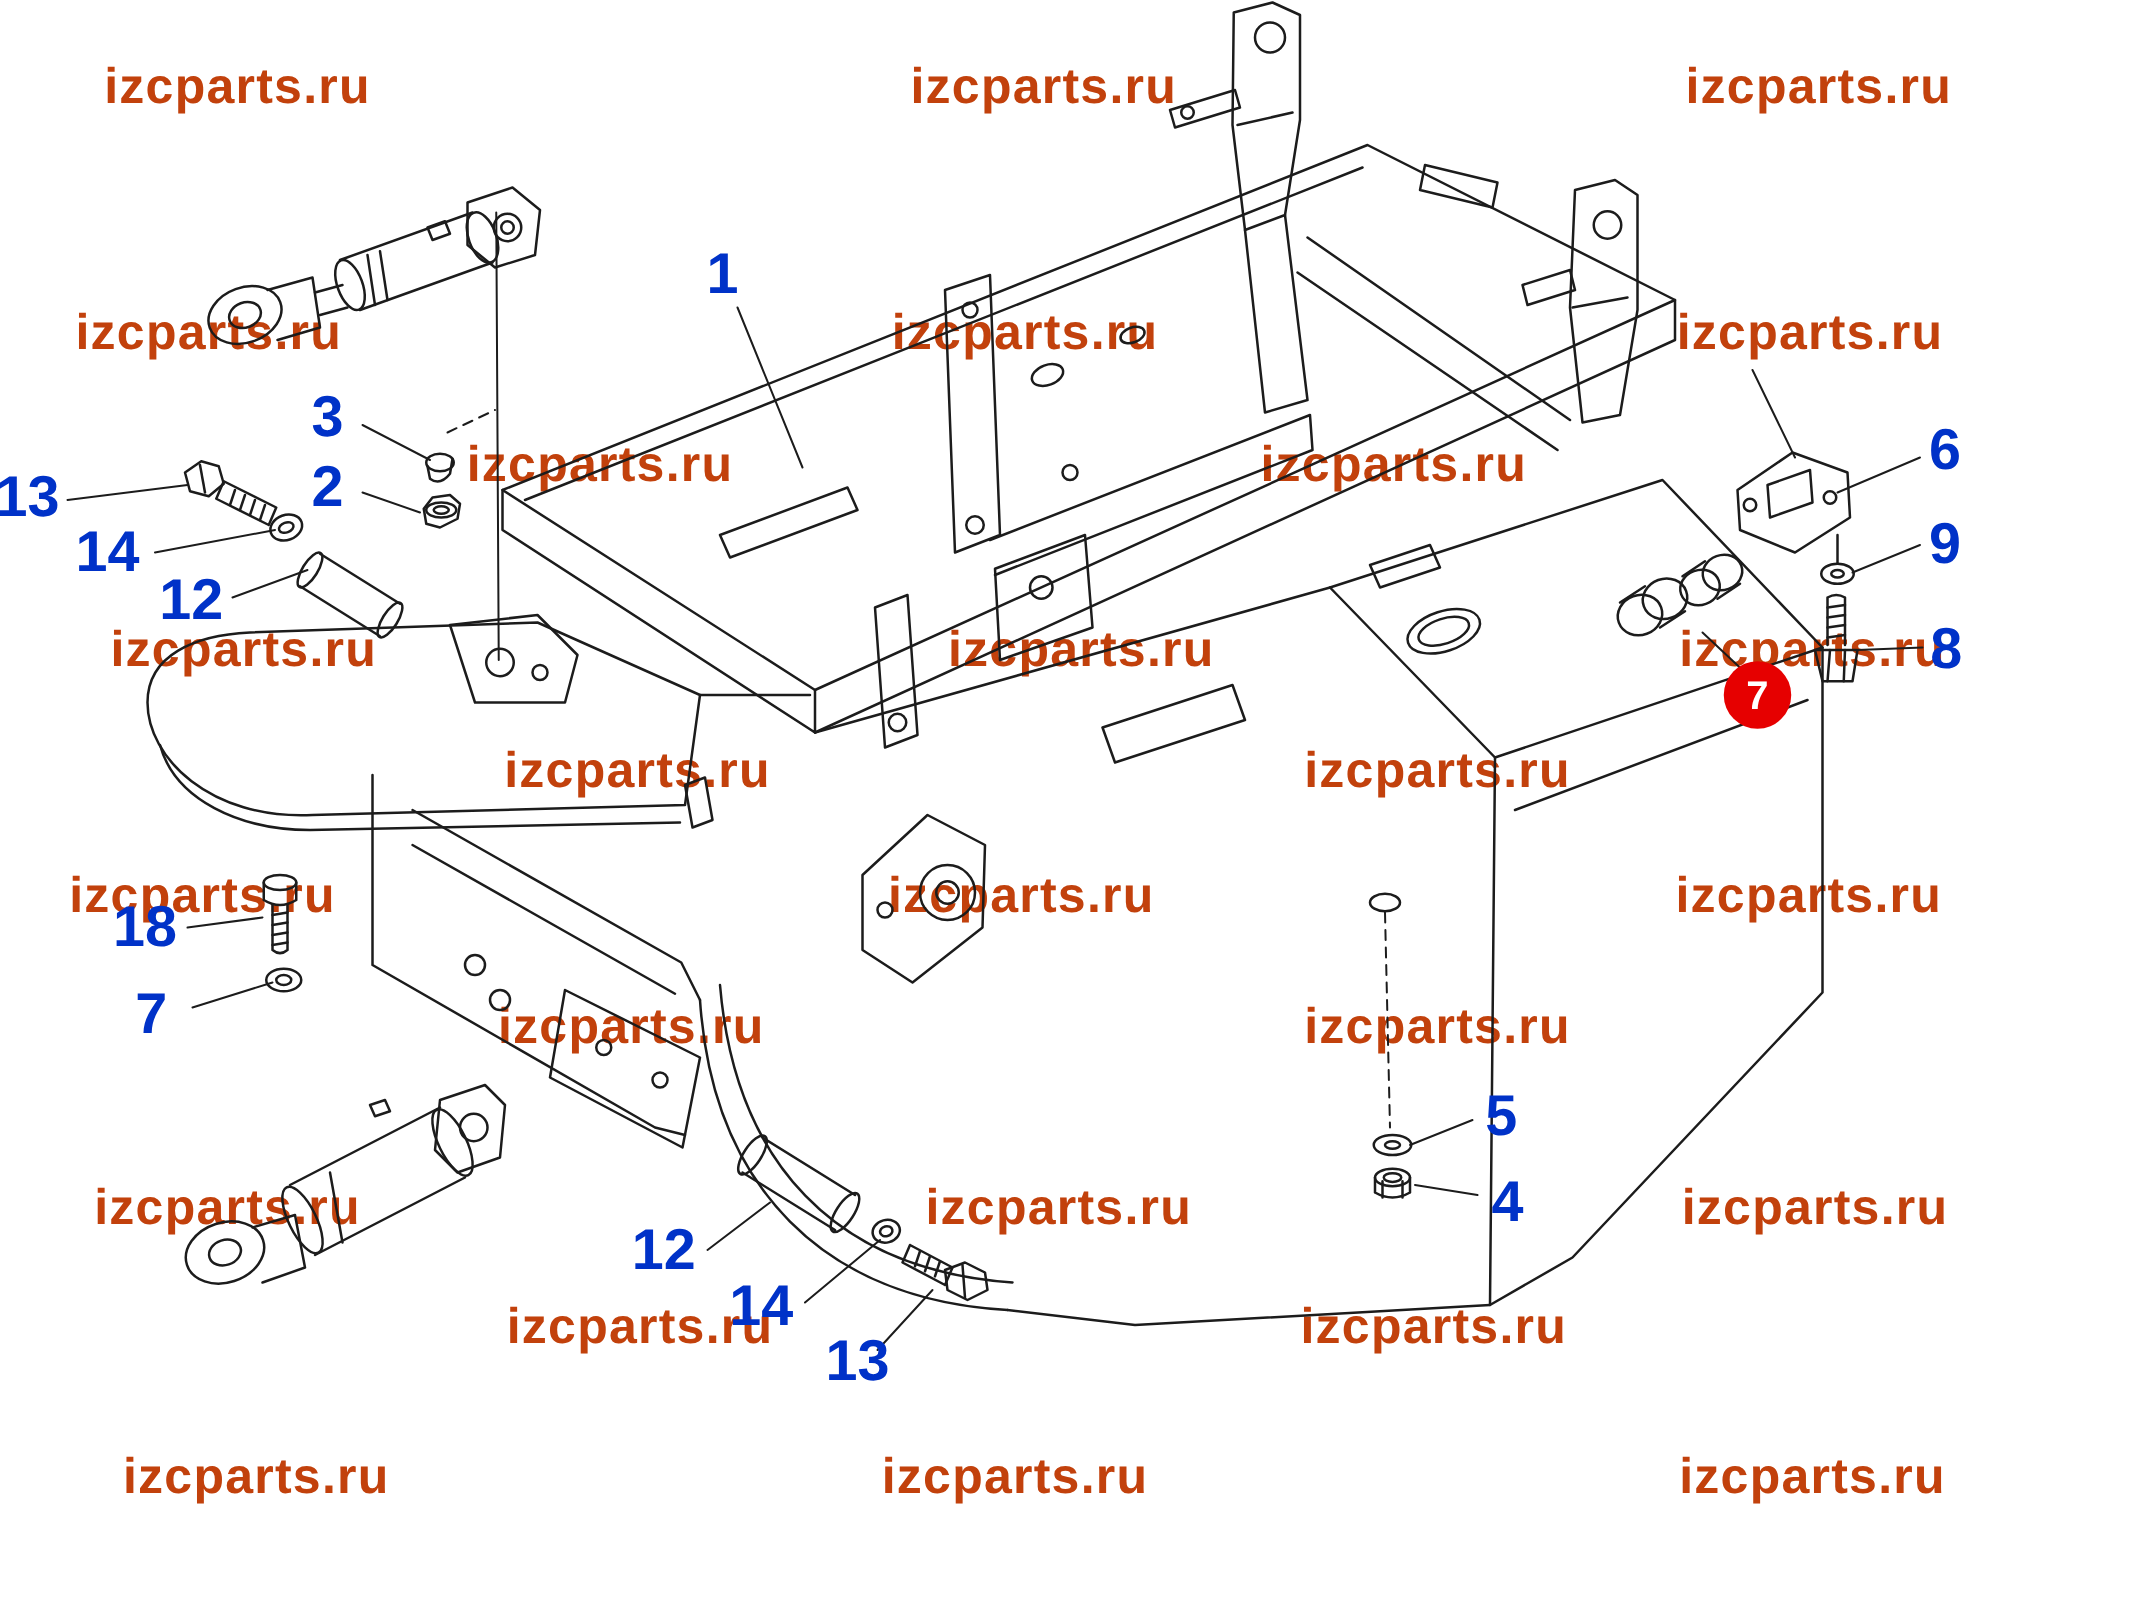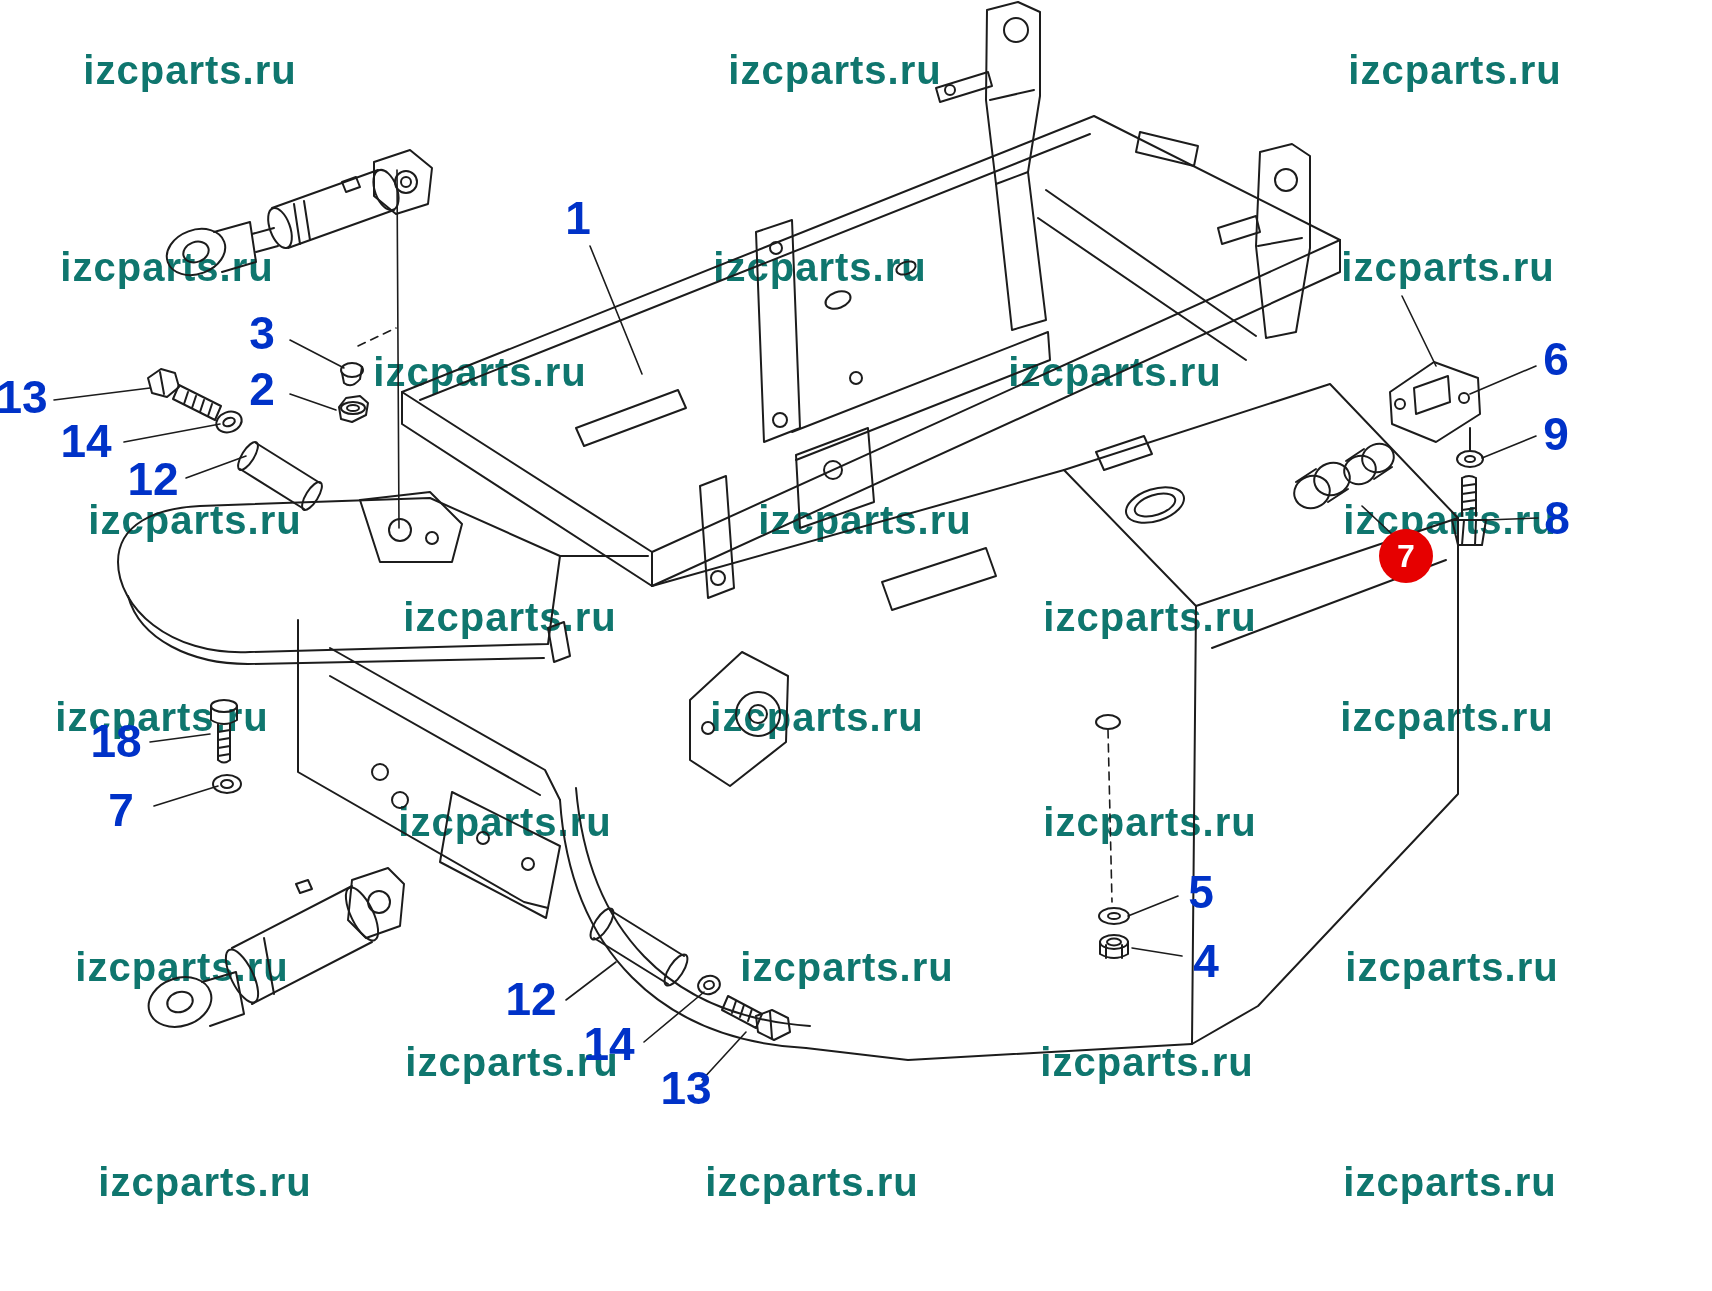--- a/index.html
+++ b/index.html
@@ -1,19 +1,19 @@
 <!DOCTYPE html>
 <html><head>
 <meta charset="utf-8">
 <style>
   html,body{margin:0;padding:0;background:#ffffff;}
   .canvas{position:relative;width:1712px;height:1291px;background:#ffffff;overflow:hidden;
           font-family:"Liberation Sans",sans-serif;}
   .wm{position:absolute;transform:translate(-50%,-50%);font-weight:bold;font-size:40px;
-      color:#0f766e;white-space:nowrap;letter-spacing:1px;user-select:none;}
+      color:#c2410c;white-space:nowrap;letter-spacing:1px;user-select:none;}
   svg.art{position:absolute;left:0;top:0;}
   .art path,.art ellipse,.art circle{fill:none;stroke:#1c1c1c;stroke-width:2;
       stroke-linecap:round;stroke-linejoin:round;}
   .art g.thin path{stroke-width:1.6;}
   .art g.dash path{stroke-width:1.6;stroke-dasharray:8 6;}
   .callout{position:absolute;transform:translate(-50%,-50%);font-weight:bold;font-size:46px;
       color:#0032c8;line-height:1;white-space:nowrap;}
   .badge{position:absolute;transform:translate(-50%,-50%);width:54px;height:54px;border-radius:50%;
       background:#e60000;color:#ffffff;display:flex;align-items:center;justify-content:center;
       font-weight:bold;font-size:32px;}

